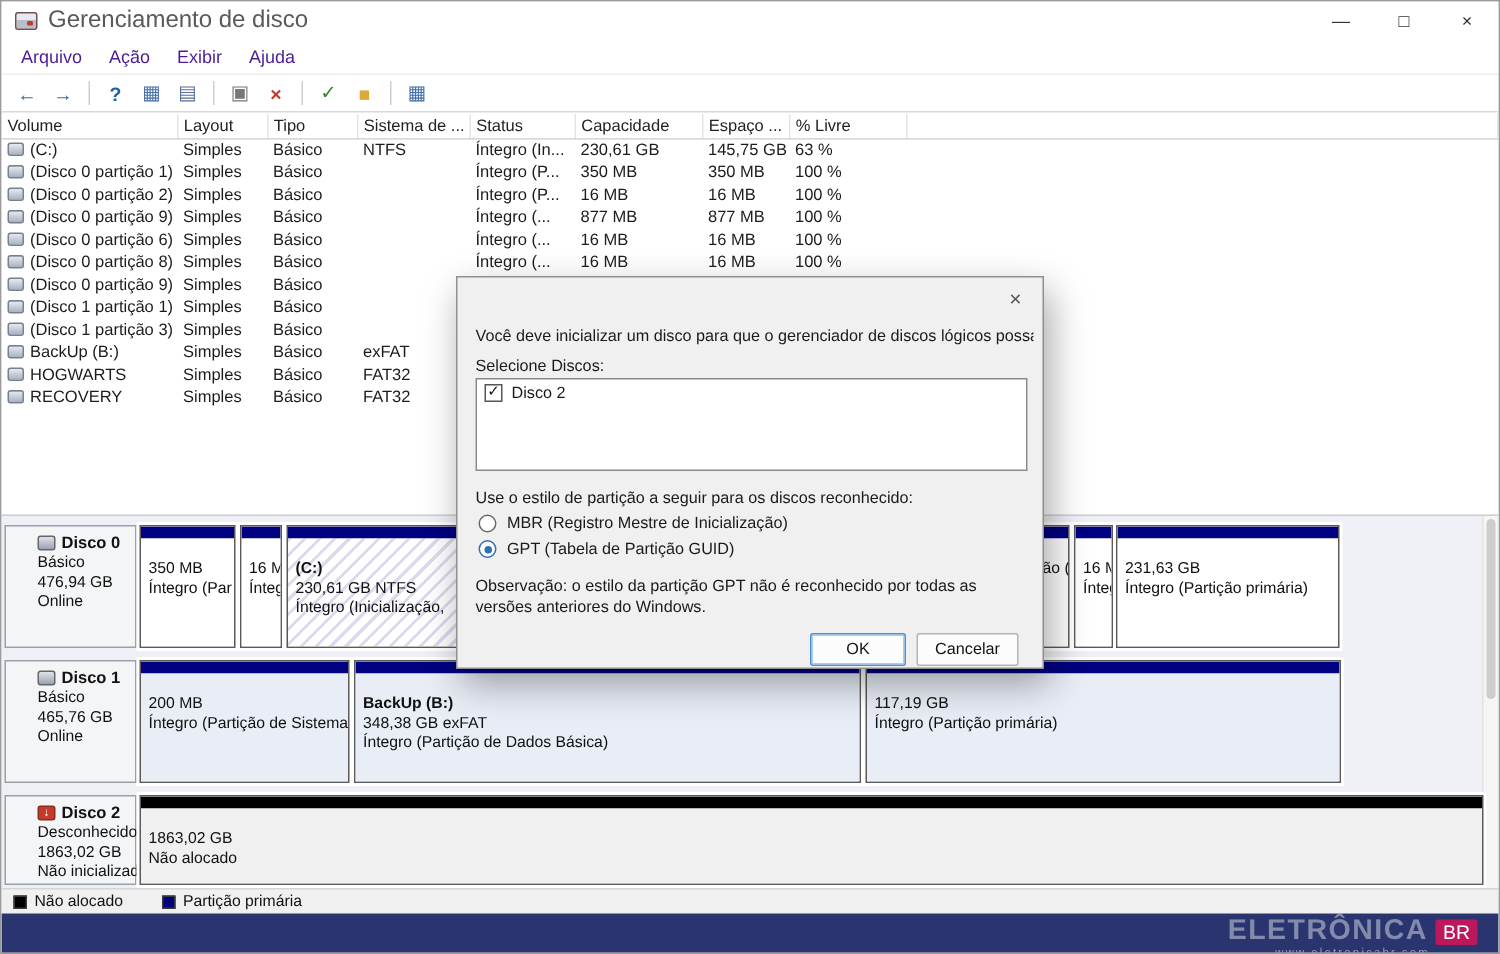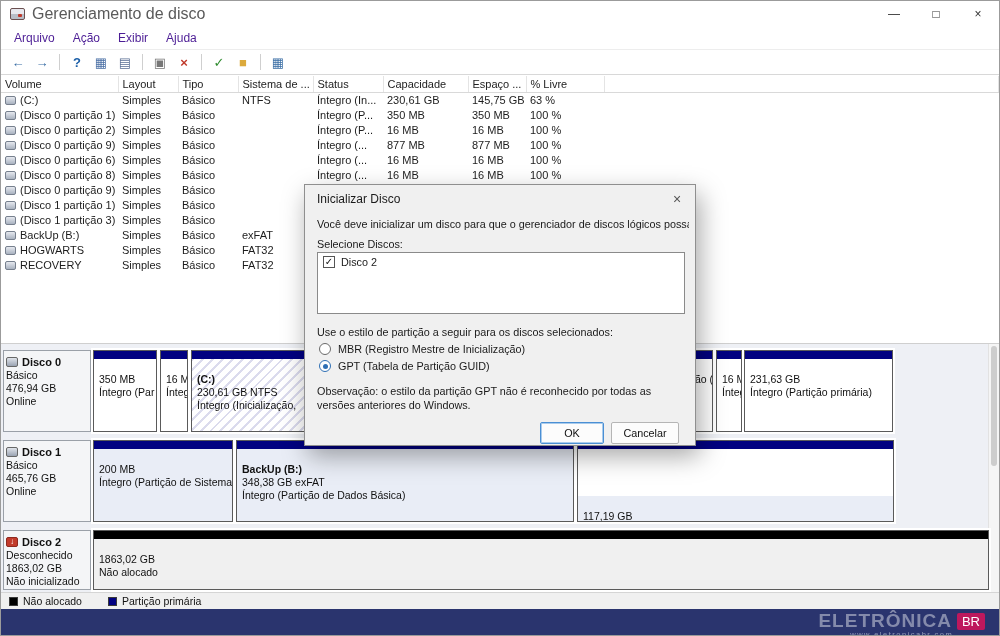--- a/index.html
+++ b/index.html
@@ -24,21 +24,21 @@
 
 .listpane{position:absolute;top:75px;left:0;right:0;height:267px;background:#fff}
 table{border-collapse:collapse;table-layout:fixed;width:100%}
 th{font-weight:normal;text-align:left;font-size:11px;color:#222;border-right:1px solid #e4e4e4;border-bottom:1px solid #d9d9d9;padding:1px 4px;height:16px;white-space:nowrap;overflow:hidden}
 td{font-size:11px;color:#1c1c1c;height:15px;padding:0 4px;white-space:nowrap;overflow:hidden}
 .vol-ico{display:inline-block;width:11px;height:9px;border:1px solid #77808e;border-radius:2px;background:linear-gradient(#e6e9ef,#a9b2c0);vertical-align:-1px;margin-right:4px}
 
 
 .graphpane{position:absolute;top:342px;left:0;right:0;height:249px;background:#eef0f5;border-top:1px solid #cfcfcf}
 .disk-row{position:absolute;left:2px;right:12px}
-.disk-label{position:absolute;left:0;top:0;bottom:0;width:88px;background:#f4f5f7;border:1px solid #9aa0a8;padding:5px 2px}
+.disk-label{position:absolute;left:0;top:0;bottom:0;width:88px;background:#f4f5f7;border:1px solid #9aa0a8;padding:5px 21px}
 .disk-name-row{display:flex;align-items:center;margin-bottom:1px}
 .disk-ico{display:inline-flex;align-items:center;justify-content:center;width:12px;height:10px;border:1px solid #666;border-radius:2px;background:linear-gradient(#dfe3ea,#9aa3b2);margin-right:4px;flex:0 0 auto}
 .disk-ico.err{background:#c23b2b;border-color:#8e2a20}
 .disk-ico.err::after{content:"↓";color:#fff;font-size:8px;line-height:1}
 .disk-name{font-size:11px;font-weight:bold;color:#111;white-space:nowrap}
 .disk-line{font-size:10.5px;color:#111;line-height:13px;white-space:nowrap}
 .parts{position:absolute;left:88px;right:0;top:0;bottom:0}
 .part{position:absolute;top:0;bottom:0;border:1px solid #5a5a5a;box-shadow:0 0 0 2px #fff;background:#fff;overflow:hidden}
 .part-head{height:8px}
 .part-body{position:absolute;top:8px;left:0;right:0;bottom:0;padding:14px 4px 0 5px;overflow:hidden}
@@ -351,21 +351,21 @@
           <div class="part" style="left: 145px; width: 338px;">
             <div class="part-head" style="background: rgb(1, 1, 129);"></div>
             <div class="part-body" style="background-color: rgb(233, 237, 246);">
               <div class="part-line b">BackUp (B:)</div>
               <div class="part-line">348,38 GB exFAT</div>
               <div class="part-line">Íntegro (Partição de Dados Básica)</div>
             </div>
           </div>
           <div class="part" style="left: 486px; width: 317px;">
             <div class="part-head" style="background: rgb(1, 1, 129);"></div>
-            <div class="part-body" style="background-color: rgb(233, 237, 246); margin-top: 47px;">
+            <div class="part-body" style="background-color: rgb(233, 237, 246);">
               <div class="part-line">117,19 GB</div>
               <div class="part-line">Íntegro (Partição primária)</div>
             </div>
           </div>
         </div>
       </div>
       <div class="disk-row" style="top: 186px; height: 60px;">
         <div class="disk-label">
           <div class="disk-name-row">
             <span class="disk-ico err"></span>
@@ -402,31 +402,30 @@
     <div class="wm">
       <div class="wm-row">
         <span class="wm-text">ELETRÔNICA</span>
         <span class="wm-br">BR</span>
       </div>
       <div class="wm-url">www.eletronicabr.com</div>
     </div>
   </div>
 
   <div class="dialog">
-    <div class="dlg-title">Inicializar Disco</div>
     <div class="dlg-close">×</div>
     <div class="dlg-msg">Você deve inicializar um disco para que o gerenciador de discos lógicos possa acessá-lo.</div>
     <div class="dlg-select-label">Selecione Discos:</div>
     <div class="dlg-list">
       <div class="chk-row">
         <span class="chk"></span>
         <span>Disco 2</span>
       </div>
     </div>
-    <div class="dlg-style-label">Use o estilo de partição a seguir para os discos selecionados:</div>
+    <div class="dlg-style-label">Use o estilo de partição a seguir para os discos reconhecido:</div>
     <div class="radio-row" style="top:158px">
       <span class="radio"></span>
       <span>MBR (Registro Mestre de Inicialização)</span>
     </div>
     <div class="radio-row" style="top:175px">
       <span class="radio checked"></span>
       <span>GPT (Tabela de Partição GUID)</span>
     </div>
     <div class="dlg-note">Observação: o estilo da partição GPT não é reconhecido por todas as versões anteriores do Windows.</div>
     <button class="btn btn-ok">OK</button>

